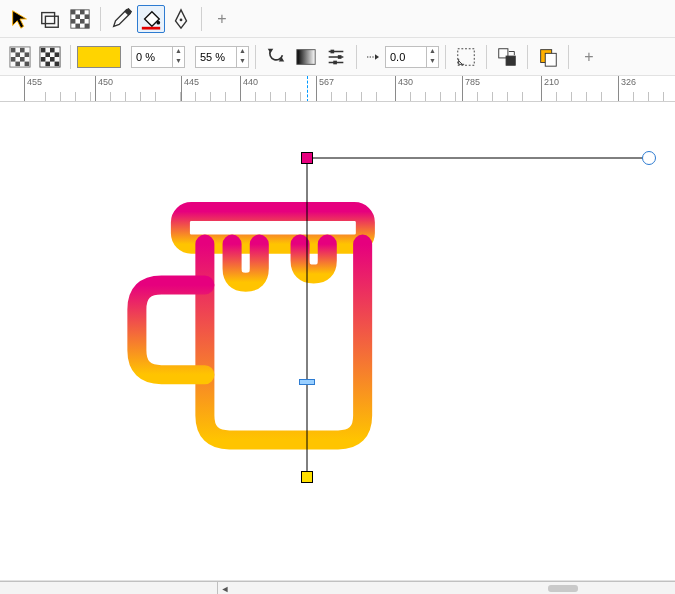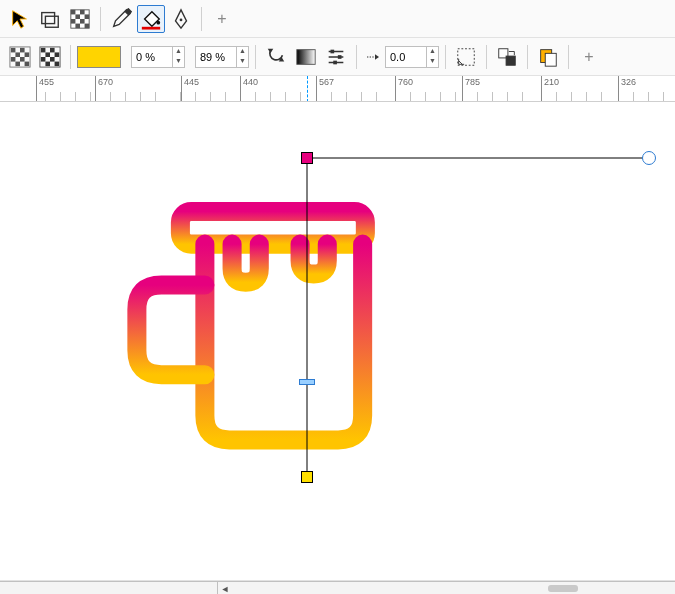--- a/index.html
+++ b/index.html
@@ -264,21 +264,21 @@
 
   <div class="spin">
     <div class="val">0 %</div>
     <div class="arrows">
         <div>▲</div>
         <div>▼</div>
       </div>
   </div>
   <div style="width:6px"></div>
   <div class="spin">
-    <div class="val">89 %</div>
+    <div class="val">55 %</div>
     <div class="arrows">
         <div>▲</div>
         <div>▼</div>
       </div>
   </div>
 
   <div class="sep"></div>
 
   <div class="tbtn">
     <svg class="icn" viewBox="0 0 24 24">
@@ -351,29 +351,29 @@
       <rect x="9" y="8" width="12" height="14" fill="#fff" stroke="#333"></rect>
     </svg>
   </div>
 
   <div class="sep"></div>
 
   <div class="tbtn" style="font-size:16px;color:#888;">+</div>
 </div>
 
 <div class="ruler" id="ruler">
-    <div class="tick-major" style="left: 36px;">
+    <div class="tick-major" style="left: 24px;">
       <span>455</span>
     </div>
     <div class="tick-minor" style="left: 45px;"></div>
     <div class="tick-minor" style="left: 60px;"></div>
     <div class="tick-minor" style="left: 75px;"></div>
     <div class="tick-minor" style="left: 90px;"></div>
     <div class="tick-major" style="left: 95px;">
-      <span>670</span>
+      <span>450</span>
     </div>
     <div class="tick-minor" style="left: 110px;"></div>
     <div class="tick-minor" style="left: 125px;"></div>
     <div class="tick-minor" style="left: 140px;"></div>
     <div class="tick-minor" style="left: 155px;"></div>
     <div class="tick-major" style="left: 181px;">
       <span>445</span>
     </div>
     <div class="tick-minor" style="left: 180px;"></div>
     <div class="tick-minor" style="left: 195px;"></div>
@@ -387,21 +387,21 @@
     <div class="tick-minor" style="left: 285px;"></div>
     <div class="tick-minor" style="left: 300px;"></div>
     <div class="tick-major" style="left: 316px;">
       <span>567</span>
     </div>
     <div class="tick-minor" style="left: 331px;"></div>
     <div class="tick-minor" style="left: 346px;"></div>
     <div class="tick-minor" style="left: 361px;"></div>
     <div class="tick-minor" style="left: 376px;"></div>
     <div class="tick-major" style="left: 395px;">
-      <span>760</span>
+      <span>430</span>
     </div>
     <div class="tick-minor" style="left: 410px;"></div>
     <div class="tick-minor" style="left: 425px;"></div>
     <div class="tick-minor" style="left: 440px;"></div>
     <div class="tick-minor" style="left: 455px;"></div>
     <div class="tick-major" style="left: 462px;">
       <span>785</span>
     </div>
     <div class="tick-minor" style="left: 477px;"></div>
     <div class="tick-minor" style="left: 492px;"></div>

